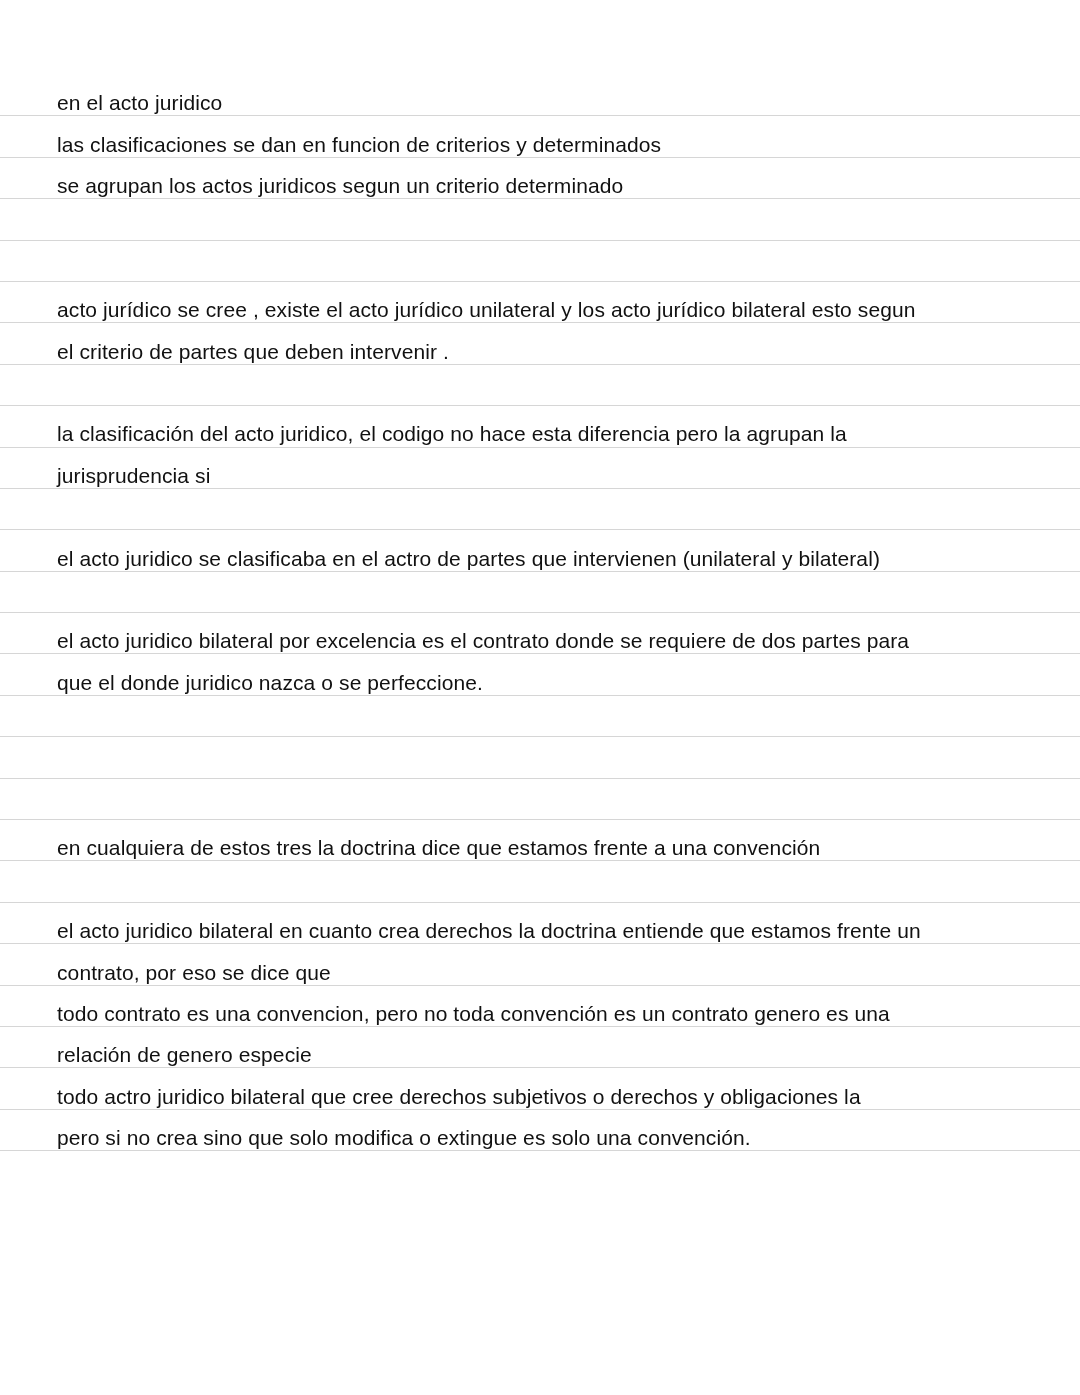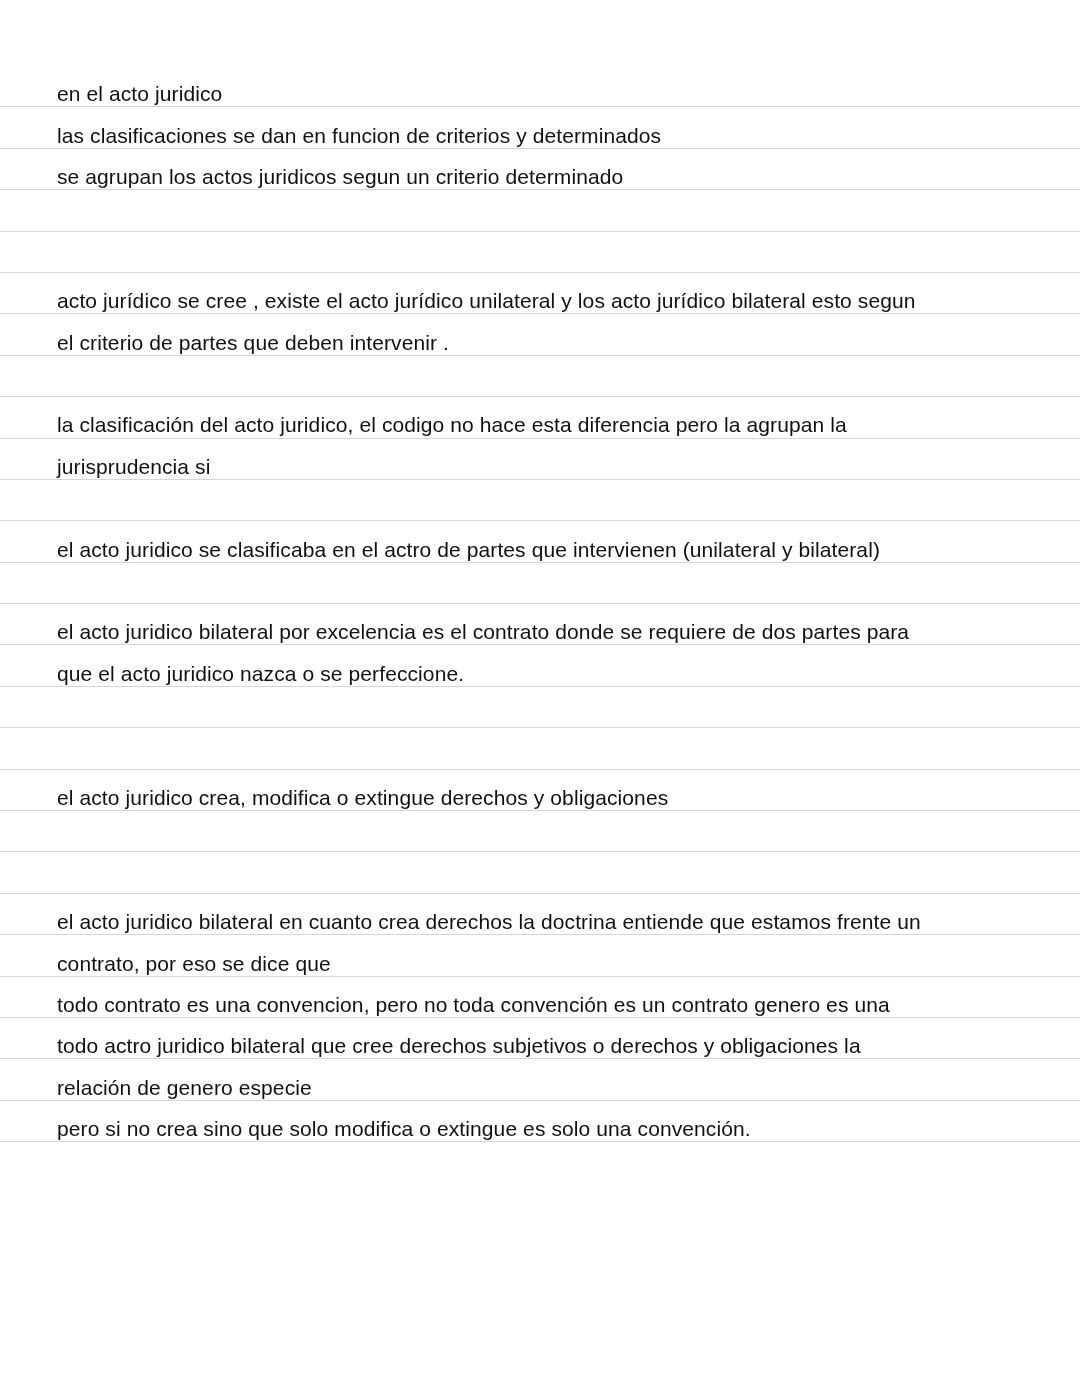--- a/index.html
+++ b/index.html
@@ -11,21 +11,21 @@
     width: 1080px;
     height: 1395px;
     background: #ffffff;
     font-family: "Liberation Sans", sans-serif;
     position: relative;
     overflow: hidden;
   }
   #doc {
     position: absolute;
     left: 0;
-    top: 66px;
+    top: 75px;
     width: 1080px;
   }
   .row {
     box-sizing: border-box;
     height: 41.4px;
     border-bottom: 1px solid var(--rule-color, #d6d6d6);
     display: flex;
     align-items: flex-end;
   }
   .line-text {
@@ -78,48 +78,48 @@
     <div class="row">
       <div class="line-text">el acto juridico se clasificaba en el actro de partes que intervienen (unilateral y bilateral)</div>
     </div>
     <div class="row">
       <div class="line-text"></div>
     </div>
     <div class="row">
       <div class="line-text">el acto juridico bilateral por excelencia es el contrato donde se requiere de dos partes para</div>
     </div>
     <div class="row">
-      <div class="line-text">que el acto juridico nazca o se perfeccione.</div>
+      <div class="line-text">que el donde juridico nazca o se perfeccione.</div>
     </div>
     <div class="row">
       <div class="line-text"></div>
     </div>
     <div class="row">
       <div class="line-text"></div>
     </div>
     <div class="row">
-      <div class="line-text">el acto juridico crea, modifica o extingue derechos y obligaciones</div>
+      <div class="line-text"></div>
     </div>
     <div class="row">
-      <div class="line-text"></div>
+      <div class="line-text">en cualquiera de estos tres la doctrina dice que estamos frente a una convención</div>
     </div>
     <div class="row">
       <div class="line-text"></div>
     </div>
     <div class="row">
       <div class="line-text">el acto juridico bilateral en cuanto crea derechos la doctrina entiende que estamos frente un</div>
     </div>
     <div class="row">
       <div class="line-text">contrato, por eso se dice que</div>
     </div>
     <div class="row">
       <div class="line-text">todo contrato es una convencion, pero no toda convención es un contrato genero es una</div>
     </div>
     <div class="row">
-      <div class="line-text">todo actro juridico bilateral que cree derechos subjetivos o derechos y obligaciones la</div>
+      <div class="line-text">relación de genero especie</div>
     </div>
     <div class="row">
-      <div class="line-text">relación de genero especie</div>
+      <div class="line-text">todo actro juridico bilateral que cree derechos subjetivos o derechos y obligaciones la</div>
     </div>
     <div class="row">
       <div class="line-text">pero si no crea sino que solo modifica o extingue es solo una convención.</div>
     </div>
   </div>
 
 </body></html>

